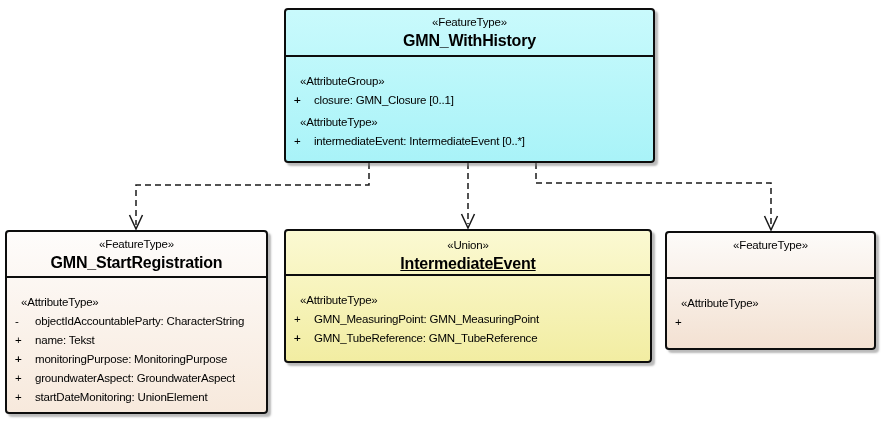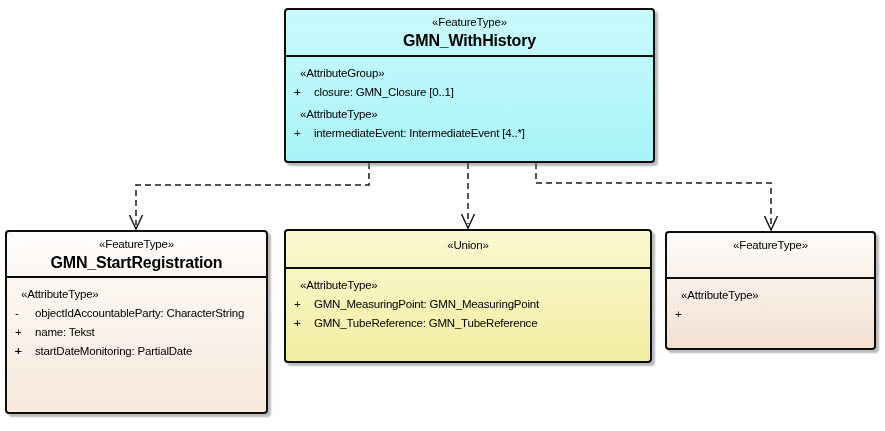--- a/index.html
+++ b/index.html
@@ -19,26 +19,26 @@
   .box-left  { left:5px;   top:230px; width:263px; height:184px;
                background:linear-gradient(180deg,#fefcfb 0%,#f7e9dc 100%); }
   .box-mid   { left:284px; top:229px; width:368px; height:134px;
                background:linear-gradient(180deg,#fbf9d2 0%,#f2eda2 100%); }
   .box-right { left:665px; top:231px; width:211px; height:119px;
                background:linear-gradient(180deg,#fdfbf9 0%,#f3e1d2 100%); }
   .hdr { box-sizing:border-box; border-bottom:2px solid #0d0d0d;
          text-align:center; padding-top:5px; }
   .box-top  .hdr { height:47px; }
   .box-left .hdr { height:46px; }
-  .box-mid  .hdr { height:38px; padding-top:7px; }
+  .box-mid  .hdr { height:45px; padding-top:7px; }
   .box-right .hdr { height:46px; }
   .stereo-line { font-size:11.5px; line-height:15px; letter-spacing:-0.2px; }
   .class-name  { font-size:16px; font-weight:bold; line-height:19px; margin-top:1px; letter-spacing:-0.2px; }
   .class-name.underlined { text-decoration:underline; }
-  .body { padding-top:4px; }
+  .body { padding-top:12px; }
   .row { font-size:11.5px; line-height:19px; letter-spacing:-0.2px; }
   .row.stereo { padding-left:14px; margin-top:3px; }
   .row.attr { position:relative; padding-left:28px; }
   .row.attr .vis { position:absolute; left:8px; top:0; }
 </style>
 </head>
 <body>
 
 <div class="canvas">
 
@@ -63,21 +63,21 @@
       <div class="row attr">
         <span class="vis">+</span>
       </div>
       <div class="row attr">
         <span class="vis">+</span>
         <span>closure: GMN_Closure [0..1]</span>
       </div>
       <div class="row stereo">«AttributeType»</div>
       <div class="row attr">
         <span class="vis">+</span>
-        <span>intermediateEvent: IntermediateEvent [4..*]</span>
+        <span>intermediateEvent: IntermediateEvent [0..*]</span>
       </div>
     </div>
   </div>
 
   <div class="uml-class box-left">
     <div class="hdr">
       <div class="stereo-line">«FeatureType»</div>
       <div class="class-name">GMN_StartRegistration</div>
     </div>
     <div class="body">
@@ -88,34 +88,37 @@
       </div>
       <div class="row attr">
         <span class="vis">+</span>
         <span>name: Tekst</span>
       </div>
       <div class="row attr">
         <span class="vis">+</span>
       </div>
       <div class="row attr">
         <span class="vis">+</span>
+        <span>monitoringPurpose: MonitoringPurpose</span>
       </div>
       <div class="row attr">
         <span class="vis">+</span>
+        <span>groundwaterAspect: GroundwaterAspect</span>
       </div>
       <div class="row attr">
         <span class="vis">+</span>
-        <span>startDateMonitoring: PartialDate</span>
+        <span>startDateMonitoring: UnionElement</span>
       </div>
     </div>
   </div>
 
   <div class="uml-class box-mid">
     <div class="hdr">
       <div class="stereo-line">«Union»</div>
+      <div class="class-name underlined">IntermediateEvent</div>
     </div>
     <div class="body">
       <div class="row stereo">«AttributeType»</div>
       <div class="row attr">
         <span class="vis">+</span>
         <span>GMN_MeasuringPoint: GMN_MeasuringPoint</span>
       </div>
       <div class="row attr">
         <span class="vis">+</span>
       </div>

